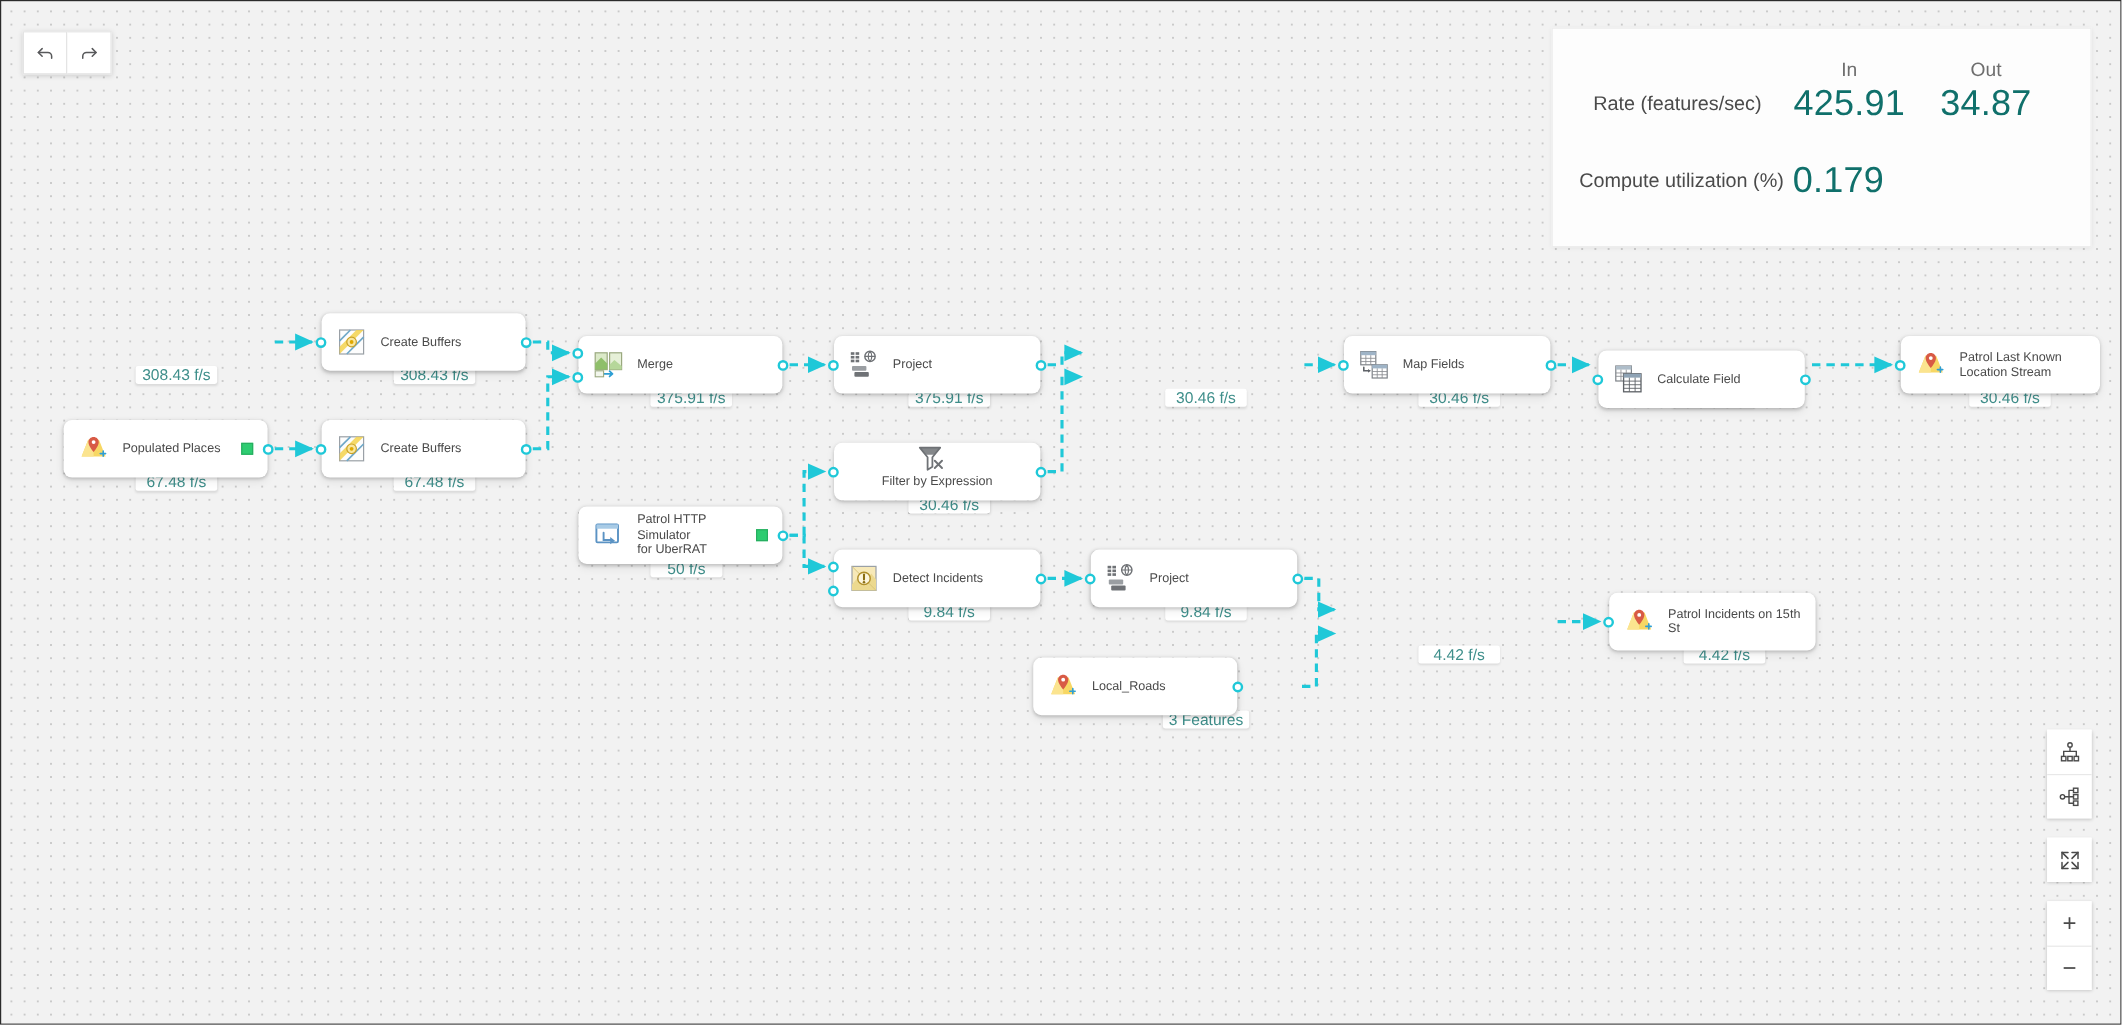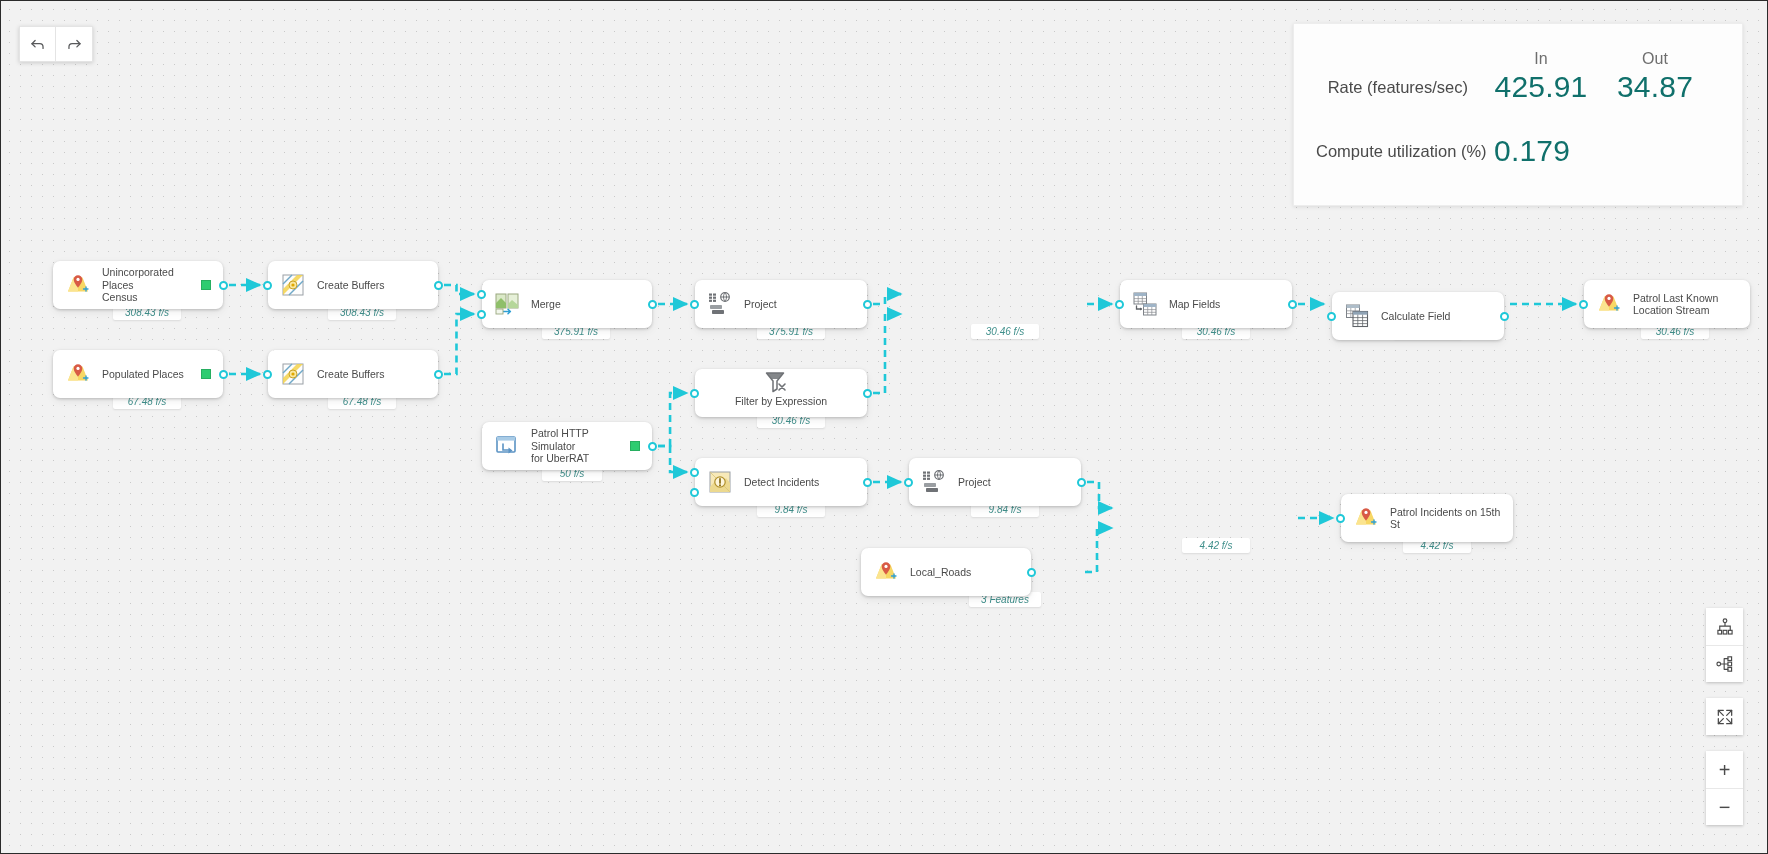--- a/index.html
+++ b/index.html
@@ -143,29 +143,28 @@
     flex: 0 0 10px;
     background: #2ecc71;
     border: 1px solid #27ae60;
     margin-left: 6px;
   }
   .node-metric {
     position: absolute;
     height: 15px;
     background: #ffffff;
     border-radius: 2px;
-    font-size: 10px;
+    font-size: 13px;
     color: #3f8f8b;
     display: flex;
     align-items: center;
     justify-content: center;
     z-index: 18;
     box-shadow: 0 1px 2px rgba(0,0,0,0.10);
     white-space: nowrap;
-    font-style: italic;
   }
 
   
   .port {
     position: absolute;
     width: 9px;
     height: 9px;
     border-radius: 50%;
     background: #ffffff;
     border: 2px solid #1fc8d8;
@@ -270,35 +269,20 @@
         <path d="M 1297 303 L 1323 303" fill="none" stroke="#1fc8d8" stroke-width="2.6" stroke-dasharray="7 5" stroke-linecap="butt" marker-end="url(#ah)"></path>
         <path d="M 1509 303 L 1575 303" fill="none" stroke="#1fc8d8" stroke-width="2.6" stroke-dasharray="7 5" stroke-linecap="butt" marker-end="url(#ah)"></path>
         <path d="M 872 392 L 884 392 L 884 313 L 900 313" fill="none" stroke="#1fc8d8" stroke-width="2.6" stroke-dasharray="7 5" stroke-linecap="butt" marker-end="url(#ah)"></path>
         <path d="M 657 445 L 669.06 445 L 669.06 392 L 686 392" fill="none" stroke="#1fc8d8" stroke-width="2.6" stroke-dasharray="7 5" stroke-linecap="butt" marker-end="url(#ah)"></path>
         <path d="M 657 445 L 669.06 445 L 669.06 471 L 686 471" fill="none" stroke="#1fc8d8" stroke-width="2.6" stroke-dasharray="7 5" stroke-linecap="butt" marker-end="url(#ah)"></path>
         <path d="M 872 481 L 900 481" fill="none" stroke="#1fc8d8" stroke-width="2.6" stroke-dasharray="7 5" stroke-linecap="butt" marker-end="url(#ah)"></path>
         <path d="M 1086 481 L 1098 481 L 1098 507 L 1111 507" fill="none" stroke="#1fc8d8" stroke-width="2.6" stroke-dasharray="7 5" stroke-linecap="butt" marker-end="url(#ah)"></path>
         <path d="M 1084 571 L 1096 571 L 1096 527 L 1111 527" fill="none" stroke="#1fc8d8" stroke-width="2.6" stroke-dasharray="7 5" stroke-linecap="butt" marker-end="url(#ah)"></path>
         <path d="M 1297 517 L 1332 517" fill="none" stroke="#1fc8d8" stroke-width="2.6" stroke-dasharray="7 5" stroke-linecap="butt" marker-end="url(#ah)"></path>
       </svg>
-  <div class="node" style="left: 52px; top: 260px; width: 170px;">
-        <div class="node-icon">
-          <svg width="26" height="26" viewBox="0 0 26 26">
-      <path d="M3 19.5 L8.5 5.5 L17.5 5.5 L23 19.5 Z" fill="#f7d764"></path>
-      <path d="M3 19.5 L8.5 5.5 L13 5.5 L13 19.5 Z" fill="#fbe48f"></path>
-      <path d="M13 3.2 c-2.4 0 -4.3 1.9 -4.3 4.3 c0 3.2 4.3 8.2 4.3 8.2 s4.3 -5 4.3 -8.2 c0 -2.4 -1.9 -4.3 -4.3 -4.3 z" fill="#d85a45"></path>
-      <circle cx="13" cy="7.4" r="1.6" fill="#ffffff"></circle>
-      <path d="M18.5 17 h4.5 M21 14.8 v4.4" stroke="#2e9fd4" stroke-width="1.3" stroke-linecap="round" fill="none"></path>
-    </svg>
-        </div>
-        <div class="node-label">Unincorporated Places
-Census</div>
-        <div class="node-status"></div>
-        <div class="port out" style="top: 20px;"></div>
-      </div>
       <div class="node-metric" style="left: 112px; top: 304px; width: 68px;">308.43 f/s</div>
       <div class="node" style="left: 52px; top: 349px; width: 170px;">
         <div class="node-icon">
           <svg width="26" height="26" viewBox="0 0 26 26">
       <path d="M3 19.5 L8.5 5.5 L17.5 5.5 L23 19.5 Z" fill="#f7d764"></path>
       <path d="M3 19.5 L8.5 5.5 L13 5.5 L13 19.5 Z" fill="#fbe48f"></path>
       <path d="M13 3.2 c-2.4 0 -4.3 1.9 -4.3 4.3 c0 3.2 4.3 8.2 4.3 8.2 s4.3 -5 4.3 -8.2 c0 -2.4 -1.9 -4.3 -4.3 -4.3 z" fill="#d85a45"></path>
       <circle cx="13" cy="7.4" r="1.6" fill="#ffffff"></circle>
       <path d="M18.5 17 h4.5 M21 14.8 v4.4" stroke="#2e9fd4" stroke-width="1.3" stroke-linecap="round" fill="none"></path>
     </svg>

